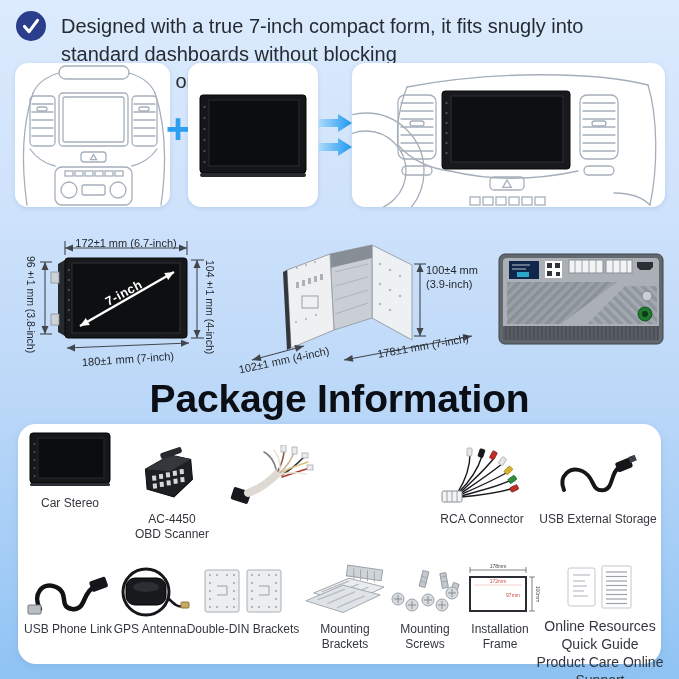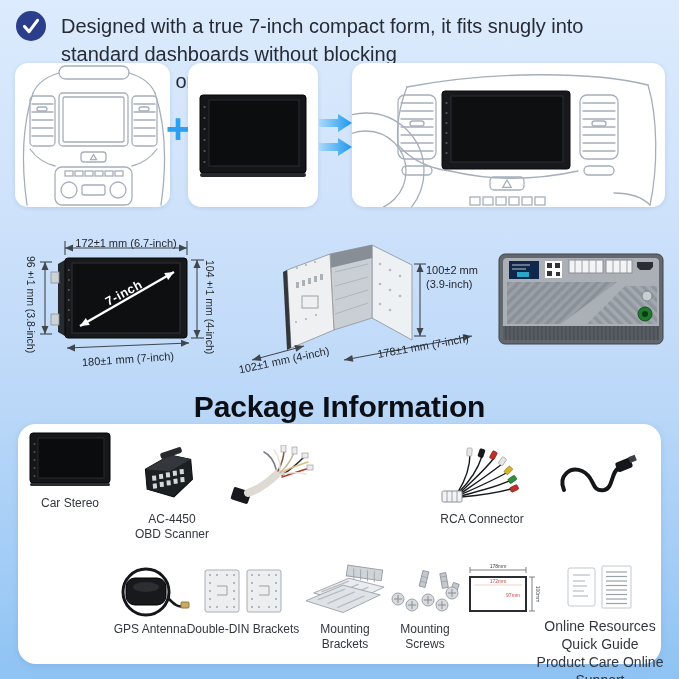--- a/index.html
+++ b/index.html
@@ -13,21 +13,21 @@
   .hdr-text{font-size:20px;line-height:1.38;color:#262b33;white-space:pre-line;font-weight:500;}
   
   .card{background:#fff;border-radius:13px;box-shadow:0 1px 4px rgba(90,130,180,.22);}
   .plus{color:#2d9ff1;font-size:42px;font-weight:700;text-align:center;line-height:1;}
   
   .dim{color:#24282e;font-size:11px;white-space:pre-line;}
   .dim.v{writing-mode:vertical-rl;text-orientation:mixed;font-size:10.5px;}
   .dim.c{text-align:center;}
   .diag-label{color:#ffffff;font-size:12.5px;font-weight:700;letter-spacing:.5px;}
   
-  .pkg-title{width:679px;text-align:center;font-size:30px;font-weight:800;color:#0b0e14;letter-spacing:-.2px;margin-top:13px;}
+  .pkg-title{width:679px;text-align:center;font-size:39px;font-weight:800;color:#0b0e14;letter-spacing:-.2px;}
   .pkg-card{background:#fff;border-radius:18px;box-shadow:0 2px 6px rgba(90,130,180,.22);}
   .item{position:absolute;text-align:center;}
   .item .ic{display:flex;align-items:center;justify-content:center;}
   .item .lbl{font-size:12px;color:#33373d;white-space:pre-line;line-height:1.28;}
   .lbl.sm{font-size:14px;}
   svg{display:block;}
 </style>
 </head>
 <body>
 
@@ -246,21 +246,21 @@
       </g>
       <g fill="#41464d">
         <polygon points="180,42 176.5,50 183.5,50"></polygon>
           <polygon points="180,114 176.5,106 183.5,106"></polygon>
         <polygon points="104,138 113.4,139.7 112.2,132.9"></polygon>
           <polygon points="232,114 223.8,119.1 222.6,112.3"></polygon>
         <polygon points="12,138 21.6,139.1 19.8,132.3"></polygon>
           <polygon points="64,124 56.2,129.7 54.4,122.9"></polygon>
       </g>
     </svg>
-    <div class="abs dim" style="left:186px;top:42px;line-height:1.25;">100±2 mm
+    <div class="abs dim" style="left:186px;top:42px;line-height:1.25;">100±4 mm
 (3.9-inch)</div>
     <div class="abs dim c" style="left:118px;top:118px;width:130px;transform:rotate(-10deg);">178±1 mm (7-inch)</div>
     <div class="abs dim c" style="left:-4px;top:132px;width:96px;transform:rotate(-12deg);">102±1 mm (4-inch)</div>
   </div>
 
   <div class="abs" style="left:497px;top:252px;width:168px;height:96px;">
     <svg width="168" height="96" viewBox="0 0 168 96">
       <defs>
         <pattern id="hat1" width="7" height="7" patternUnits="userSpaceOnUse" patternTransform="rotate(45)">
           <rect width="7" height="7" fill="#9aa0a7"></rect>
@@ -418,22 +418,33 @@
     </div>
 
     <div class="item" style="left:510px;top:16px;width:140px;">
       <div class="ic" style="height:72px;">
         <svg width="84" height="56" viewBox="0 0 84 56">
           <path d="M8,42 C2,28 14,18 26,23 C40,29 34,44 48,42 C58,40 54,24 64,19" stroke="#141619" stroke-width="4" fill="none" stroke-linecap="round"></path>
           <rect x="60" y="12" width="16" height="10" rx="2" fill="#141619" transform="rotate(-22 68 17)"></rect>
           <rect x="73" y="8" width="7" height="6" fill="#3b4046" transform="rotate(-22 76 11)"></rect>
         </svg>
       </div>
-    </div>
-
+      <div class="lbl">USB External Storage</div>
+    </div>
+
+    <div class="item" style="left:4px;top:136px;width:92px;">
+      <div class="ic" style="height:62px;">
+        <svg width="84" height="60" viewBox="0 0 84 60">
+          <path d="M14,48 C6,34 16,20 30,26 C44,32 32,46 46,48 C60,50 56,32 68,26" stroke="#101214" stroke-width="4.5" fill="none" stroke-linecap="round"></path>
+          <rect x="2" y="44" width="13" height="9" rx="1" fill="#b9bec3" stroke="#747b82"></rect>
+          <rect x="64" y="18" width="17" height="11" rx="2" fill="#141619" transform="rotate(-20 72 23)"></rect>
+        </svg>
+      </div>
+      <div class="lbl">USB Phone Link</div>
+    </div>
 
     <div class="item" style="left:89px;top:136px;width:86px;">
       <div class="ic" style="height:62px;">
         <svg width="80" height="58" viewBox="0 0 80 58">
           <circle cx="36" cy="30" r="23" fill="none" stroke="#141619" stroke-width="3"></circle>
           <path d="M58,36 C64,42 68,46 74,44" stroke="#141619" stroke-width="2.5" fill="none"></path>
           <rect x="71" y="40" width="8" height="6" rx="1" fill="#c8ab66" stroke="#95763a"></rect>
           <rect x="16" y="16" width="40" height="27" rx="9" fill="#17191c" stroke="#000"></rect>
           <ellipse cx="36" cy="25" rx="13" ry="5" fill="#2b2e33"></ellipse>
         </svg>
@@ -566,20 +577,22 @@
           <line x1="16" y1="24" x2="64" y2="24" stroke="#dca49f" stroke-width="0.5"></line>
           <line x1="74" y1="16" x2="74" y2="50" stroke="#4a4f55" stroke-width="0.7"></line>
           <line x1="71" y1="16" x2="77" y2="16" stroke="#4a4f55" stroke-width="0.7"></line>
           <line x1="71" y1="50" x2="77" y2="50" stroke="#4a4f55" stroke-width="0.7"></line>
           <text x="40" y="7" font-size="5" fill="#3a3f45" text-anchor="middle">178mm</text>
           <text x="40" y="22" font-size="5" fill="#c84a42" text-anchor="middle">172mm</text>
           <text x="62" y="36" font-size="5" fill="#c84a42" text-anchor="end">97mm</text>
           <text x="80" y="35" font-size="5" fill="#3a3f45" text-anchor="middle" transform="rotate(90 80 33)">100mm</text>
         </svg>
       </div>
+      <div class="lbl">Installation
+Frame</div>
     </div>
 
     <div class="item" style="left:502px;top:136px;width:160px;">
       <div class="ic" style="height:58px;">
         <svg width="84" height="52" viewBox="0 0 84 52">
           <rect x="10" y="5" width="27" height="38" rx="2" fill="#ffffff" stroke="#c3c9cf"></rect>
           <g stroke="#b8bec4" stroke-width="1.2">
             <line x1="15" y1="12" x2="32" y2="12"></line>
               <line x1="15" y1="18" x2="27" y2="18"></line>
             <line x1="15" y1="23" x2="29" y2="23"></line>

